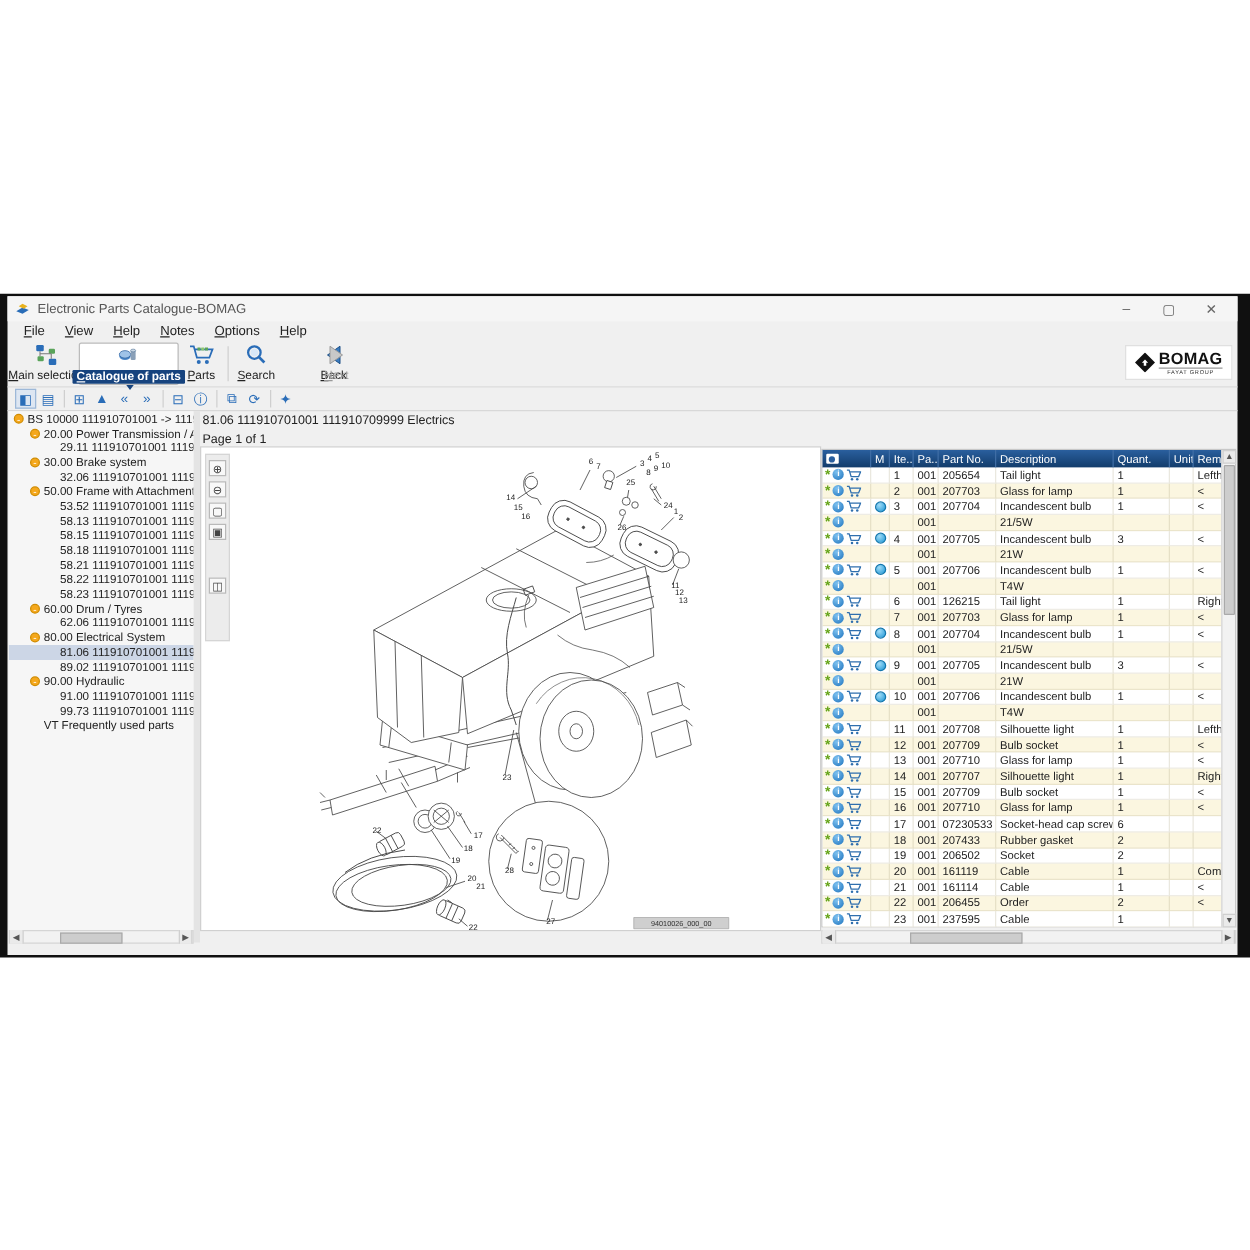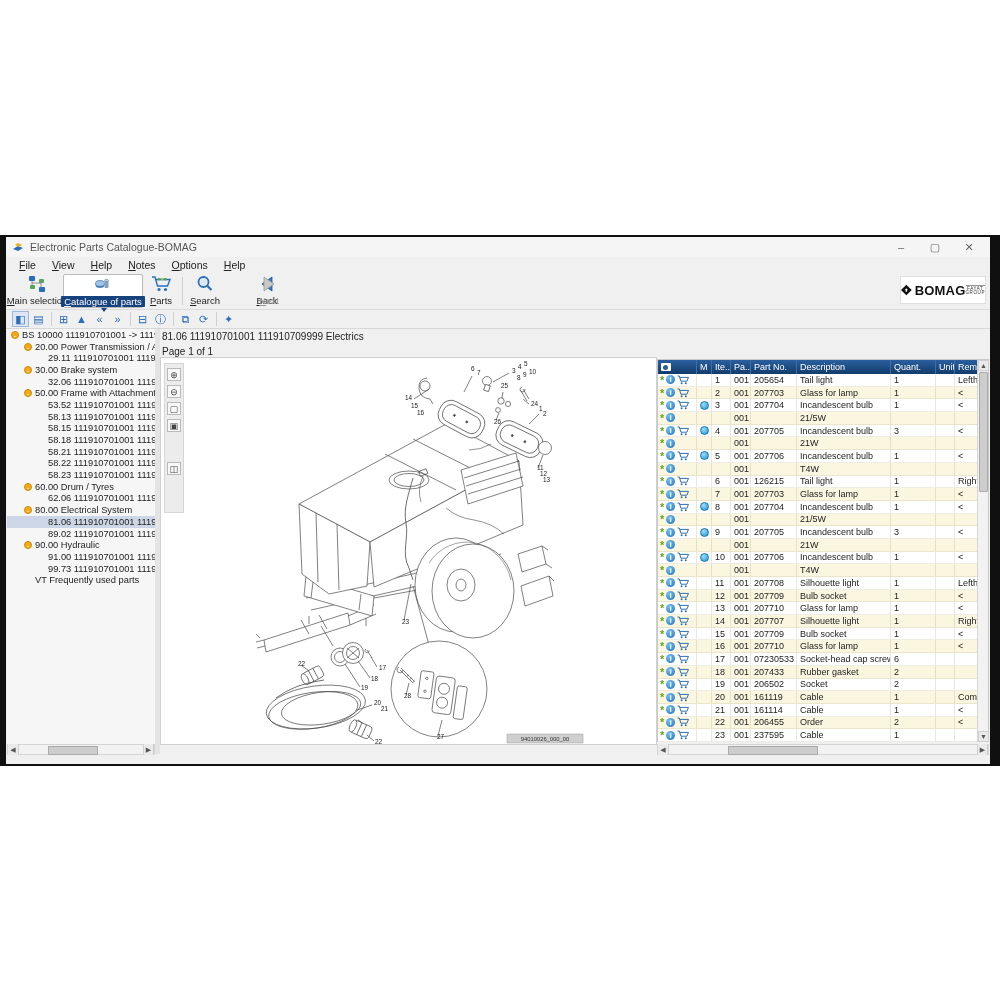--- a/index.html
+++ b/index.html
@@ -19,31 +19,31 @@
   .menubar { position:absolute; left:0; top:20px; width:100%; height:16px; display:flex; align-items:center; padding-left:6px; gap:2px; }
   .menu-item { padding:1px 7px; font-size:10.5px; color:#222; }
   .menu-item::first-letter { text-decoration:underline; }
 
   
   .toolbar { position:absolute; left:0; top:36px; width:100%; height:37px; border-bottom:1px solid #dcdcdc; }
   .tbtn { position:absolute; top:1px; height:34px; display:flex; flex-direction:column; align-items:center; justify-content:flex-start; }
   .tbtn .ico { height:20px; display:flex; align-items:center; justify-content:center; }
   .tbtn .lbl { font-size:9.5px; color:#222; margin-top:1px; white-space:nowrap; }
   .tbtn .lbl::first-letter { text-decoration:underline; }
-  .tbtn-cat { left:57px; width:80px; background:#fff; border:1px solid #bbb; border-radius:2px; }
+  .tbtn-cat { left:57px; width:80px; background:#fff; border:1px solid #bbb; border-radius:2px;font-weight:bold; }
   .tbtn-cat .lbl { background:#16437e; color:#fff; padding:0 3px; border-radius:1px; }
   .tbtn-cat .lbl::first-letter { text-decoration:underline; }
   .caret-down { position:absolute; left:95px; top:35px; width:0; height:0; border-left:3px solid transparent; border-right:3px solid transparent; border-top:4px solid #16437e; }
   .tsep { position:absolute; top:4px; width:1px; height:28px; background:#cfcfcf; }
   .lbl-dim { color:#999 !important; }
 
   
   .logo { position:absolute; right:4px; top:3px; width:86px; height:28px; background:#fff; display:flex; align-items:center; justify-content:center; gap:3px; border:1px solid #e0e0e0; }
   .logo .diamond { width:16px; height:16px; }
-  .logo .ltxt { display:flex; flex-direction:row; line-height:1; }
+  .logo .ltxt { display:flex; flex-direction:column; line-height:1; }
   .logo .brand { font-size:13px; font-weight:bold; color:#111; letter-spacing:0.2px; }
   .logo .group { font-size:4.5px; color:#333; letter-spacing:0.6px; text-align:center; border-top:1px solid #999; margin-top:1px; padding-top:1px; }
 
   
   .toolbar2 { position:absolute; left:0; top:73px; width:100%; height:19px; border-bottom:1px solid #d8d8d8; display:flex; align-items:center; padding-left:6px; }
   .tb2 { width:17px; height:16px; display:flex; align-items:center; justify-content:center; font-size:11px; color:#2a6db8; margin-right:1px; }
   .tb2.sel { background:#dde6f2; border:1px solid #9db8d8; }
   .tb2sep { width:1px; height:14px; background:#cfcfcf; margin:0 3px; }
 
   

